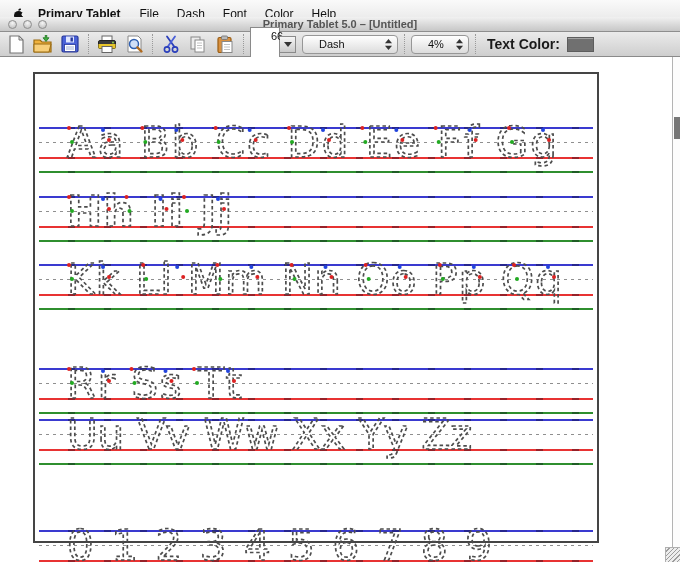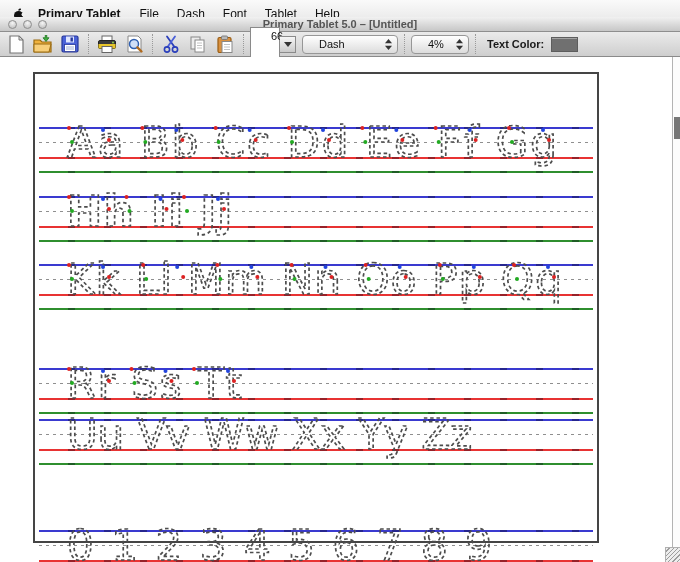--- a/index.html
+++ b/index.html
@@ -34,21 +34,21 @@
   .fs-field{width:30px;height:34px;background:#fff;border:1px solid #8a8a8a;font-size:11px;
     line-height:17px;padding-left:20px;box-sizing:border-box;color:#111;}
   .fs-btn{width:16px;height:17px;border:1px solid #8a8a8a;border-left:none;box-sizing:border-box;
     background:linear-gradient(#f6f6f6,#c9c9c9);display:flex;align-items:center;justify-content:center;}
   .popup{height:19px;border:1px solid #979797;border-radius:4px;box-sizing:border-box;
     background:linear-gradient(#ffffff,#dcdcdc);display:flex;align-items:center;}
   .popup .plabel{flex:1;font-size:11px;color:#111;padding-left:16px;white-space:nowrap;}
   .popup .stepper{margin:0 4px;display:flex;}
   .pop-style{width:96px;margin-left:3px;}
   .pop-zoom{width:58px;}
-  .tc-label{font-size:11px;font-weight:600;color:#1a1a1a;margin:0 4px 0 5px;white-space:nowrap;}
+  .tc-label{font-size:14px;font-weight:600;color:#1a1a1a;margin:0 4px 0 5px;white-space:nowrap;}
   .tc-swatch{width:27px;height:15px;border:1px solid #5d5d5d;box-sizing:border-box;
     box-shadow:inset 0 1px 0 rgba(255,255,255,.35);}
 
   
   .content{position:absolute;left:0;top:57px;width:680px;height:505px;background:#fff;}
   .page{position:absolute;left:33px;top:15px;width:566px;height:471px;background:#fff;
     border:2px solid #454545;box-sizing:border-box;}
 
   .wrow{position:absolute;left:2px;right:2px;height:58px;}
   .ln{position:absolute;left:2px;right:2px;height:2px;}
@@ -77,21 +77,21 @@
     <svg width="12" height="14" viewBox="0 0 12 14">
       <circle cx="5.6" cy="8.6" r="4.6" fill="#111"></circle>
       <circle cx="10.6" cy="7.6" r="2.1" fill="#f0f0f0"></circle>
       <ellipse cx="6.7" cy="2.6" rx="1.5" ry="0.9" fill="#111" transform="rotate(-35 6.7 2.6)"></ellipse>
     </svg>
   </span>
   <span class="menu-item menu-app">Primary Tablet</span>
   <span class="menu-item">File</span>
   <span class="menu-item">Dash</span>
   <span class="menu-item">Font</span>
-  <span class="menu-item">Tablet</span>
+  <span class="menu-item">Color</span>
   <span class="menu-item">Help</span>
 </div>
 
 <div class="titlebar">
   <div class="lights">
     <div class="light"></div>
     <div class="light"></div>
     <div class="light"></div>
   </div>
   <div class="win-title">Primary Tablet 5.0 – [Untitled]</div>

